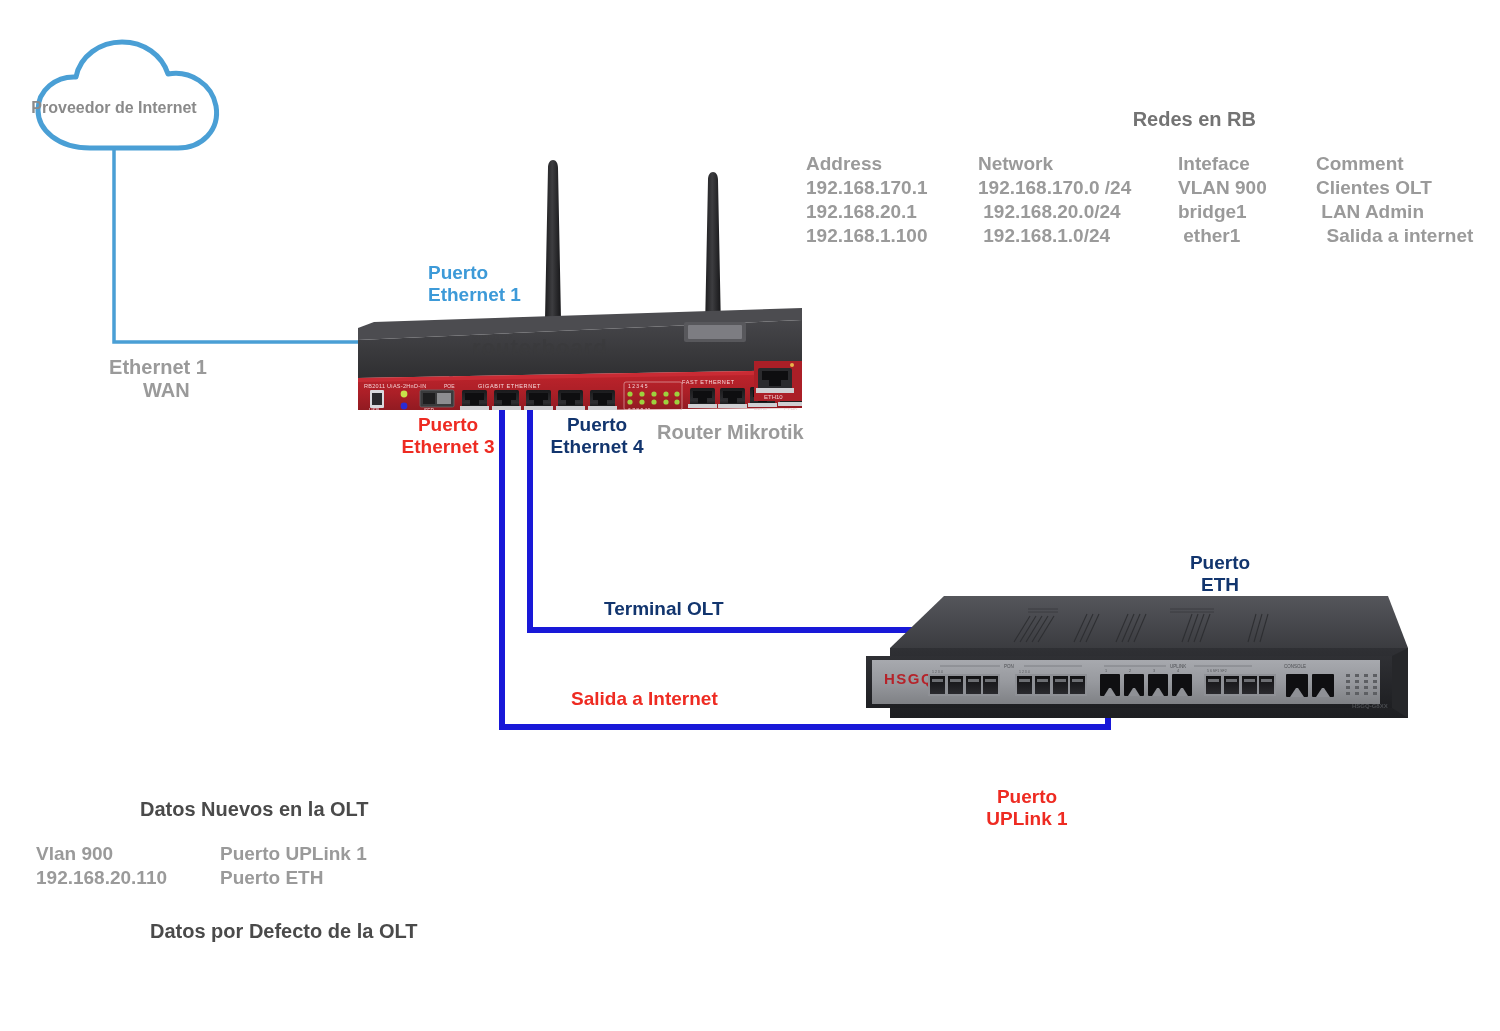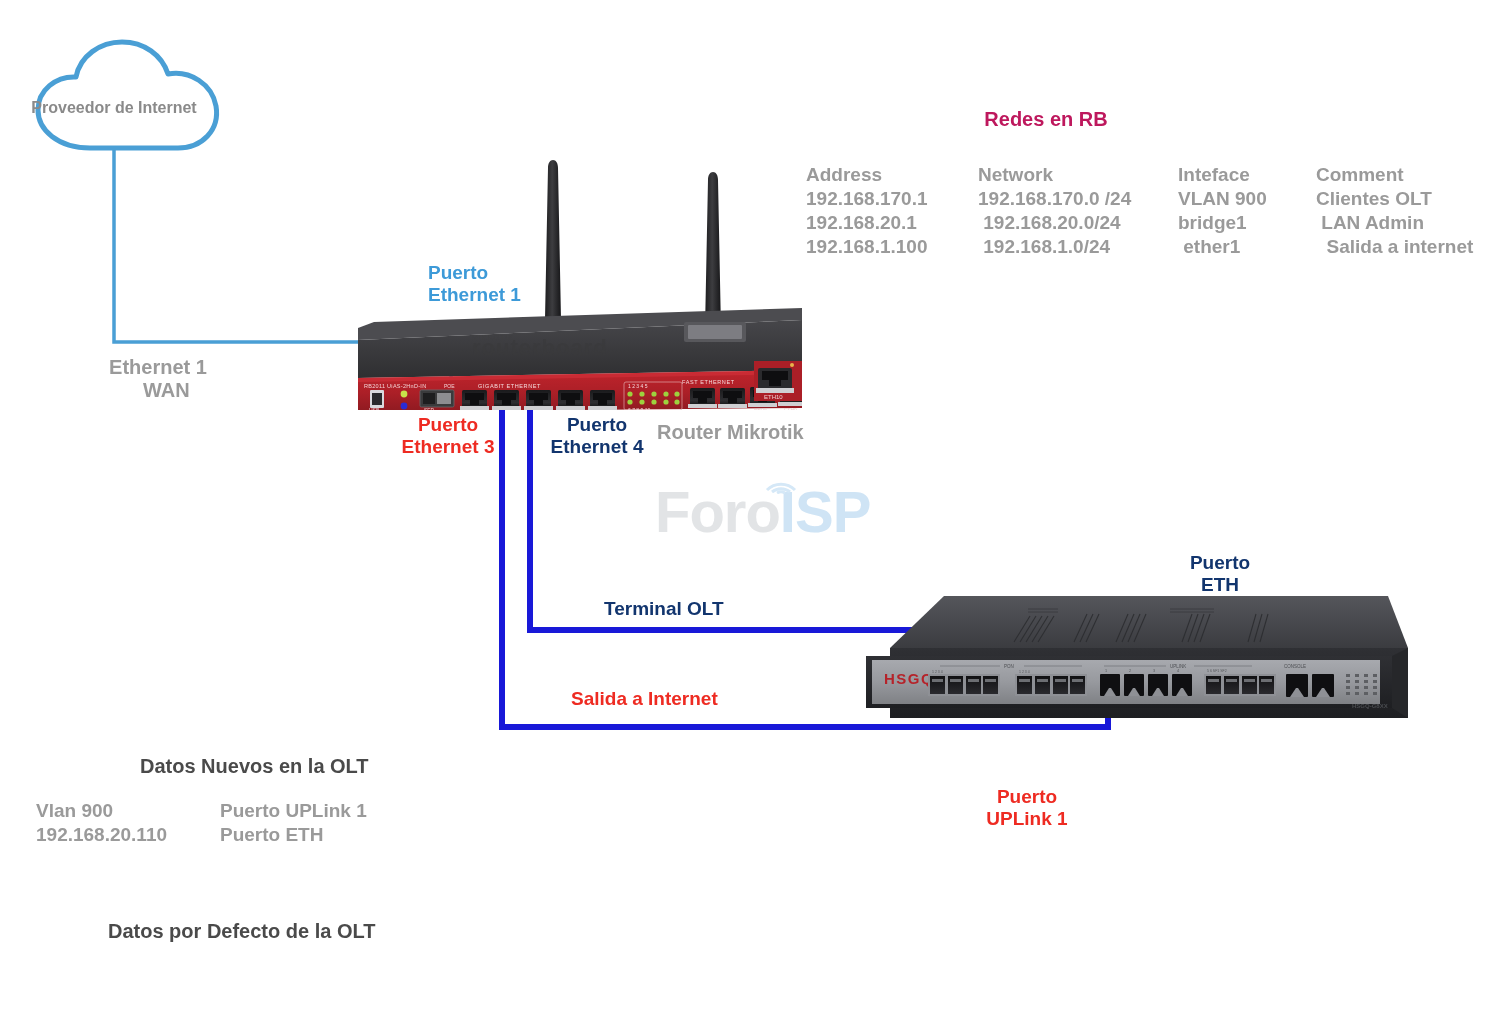--- a/index.html
+++ b/index.html
@@ -45,47 +45,47 @@
   #lbl-puerto-eth4 { left: 545px; top: 414px; font-size: 19px; text-align: center; width: 104px; }
   #lbl-router-mik { left: 657px; top: 421px; font-size: 20px; }
   #lbl-terminal-olt { left: 604px; top: 598px; font-size: 19px; }
   #lbl-salida-internet { left: 571px; top: 688px; font-size: 19px; }
   #lbl-puerto-eth-olt { left: 1166px; top: 552px; font-size: 19px; text-align: center; width: 108px; }
   #lbl-puerto-uplink { left: 962px; top: 786px; font-size: 19px; text-align: center; width: 130px; }
 
   
   #redes-panel { left: 806px; top: 108px; width: 690px; z-index: 7; }
   #redes-title {
-    font-size: 20px; font-weight: bold; color: #be185d;
-    text-align: center; width: 420px; margin-left: 30px; margin-bottom: 33px;
+    font-size: 20px; font-weight: bold; color: #737373;
+    text-align: right; width: 420px; margin-left: 30px; margin-bottom: 22px;
   }
   #redes-table { width: 100%; border-collapse: collapse; }
   #redes-table td {
     font-size: 19px; font-weight: bold; color: #9a9a9a;
     padding: 0 0 2px 0; white-space: pre;
   }
   #redes-table td.c0 { width: 172px; }
   #redes-table td.c1 { width: 200px; }
   #redes-table td.c2 { width: 138px; }
   #redes-table td.c3 { width: 180px; margin-top: 31px; }
 
   
   #datos-nuevos { left: 36px; top: 755px; width: 700px; z-index: 7; }
-  #datos-nuevos-title { font-size: 20px; font-weight: bold; color: #4a4a4a; margin-left: 104px; margin-bottom: 22px; }
+  #datos-nuevos-title { font-size: 20px; font-weight: bold; color: #4a4a4a; margin-left: 104px; margin-bottom: 22px; margin-top: 43px; }
   .kv-table { border-collapse: collapse; }
   .kv-table td {
     font-size: 19px; font-weight: bold; color: #9a9a9a;
     padding: 0 0 2px 0; white-space: pre;
   }
   .kv-table td.k0 { width: 184px; }
   .kv-table td.k1 { width: 190px; }
   #datos-nota { font-size: 19px; font-weight: bold; color: #9a9a9a; margin-top: 0px; }
 
   #datos-defecto { left: 36px; top: 920px; width: 620px; z-index: 7; }
-  #datos-defecto-title { font-size: 20px; font-weight: bold; color: #4a4a4a; margin-left: 72px; margin-bottom: 22px; }
+  #datos-defecto-title { font-size: 20px; font-weight: bold; color: #4a4a4a; margin-left: 114px; margin-bottom: 22px; }
 
   
   #watermark { left: 655px; top: 478px; z-index: 1; }
   #wm-foro { font-size: 58px; font-weight: bold; color: #e2e4e6; letter-spacing: -1px; }
   #wm-isp  { font-size: 58px; font-weight: bold; color: #cfe4f5; letter-spacing: -1px; }
 
   
   #router { left: 352px; top: 150px; width: 450px; height: 260px; z-index: 5; }
 
   
@@ -442,28 +442,20 @@
         <rect x="503" y="106" width="4" height="3"></rect>
       <rect x="512" y="106" width="4" height="3"></rect>
         <rect x="521" y="106" width="4" height="3"></rect>
     </g>
 
     <text x="500" y="122" font-family="Liberation Sans, sans-serif" font-size="6" font-weight="bold" fill="#4a4c50">HSGQ-G8XX</text>
 
     <polygon points="540,70 556,62 556,132 540,122" fill="#26272a"></polygon>
   </svg>
 
-  <div id="watermark" class="abs">
-    <svg style="position:absolute; left:104px; top:-12px; width:44px; height:28px;" viewBox="0 0 44 28">
-      <path d="M8,24 A20,20 0 0 1 36,24" fill="none" stroke="#d5e8f7" stroke-width="3"></path>
-      <path d="M13,26 A14,14 0 0 1 31,26" fill="none" stroke="#d5e8f7" stroke-width="3"></path>
-      <path d="M18,27 A8,8 0 0 1 26,27" fill="none" stroke="#d5e8f7" stroke-width="3"></path>
-    </svg>
-    <span id="wm-foro">Foro</span><span id="wm-isp">ISP</span>
-  </div>
 
   <div id="lbl-eth1-wan" class="abs lbl gray">Ethernet 1
    WAN</div>
   <div id="lbl-puerto-eth1" class="abs lbl cyan">Puerto
 Ethernet 1</div>
   <div id="lbl-puerto-eth3" class="abs lbl red">Puerto
 Ethernet 3</div>
   <div id="lbl-puerto-eth4" class="abs lbl navy">Puerto
 Ethernet 4</div>
   <div id="lbl-router-mik" class="abs lbl gray">Router Mikrotik</div>

